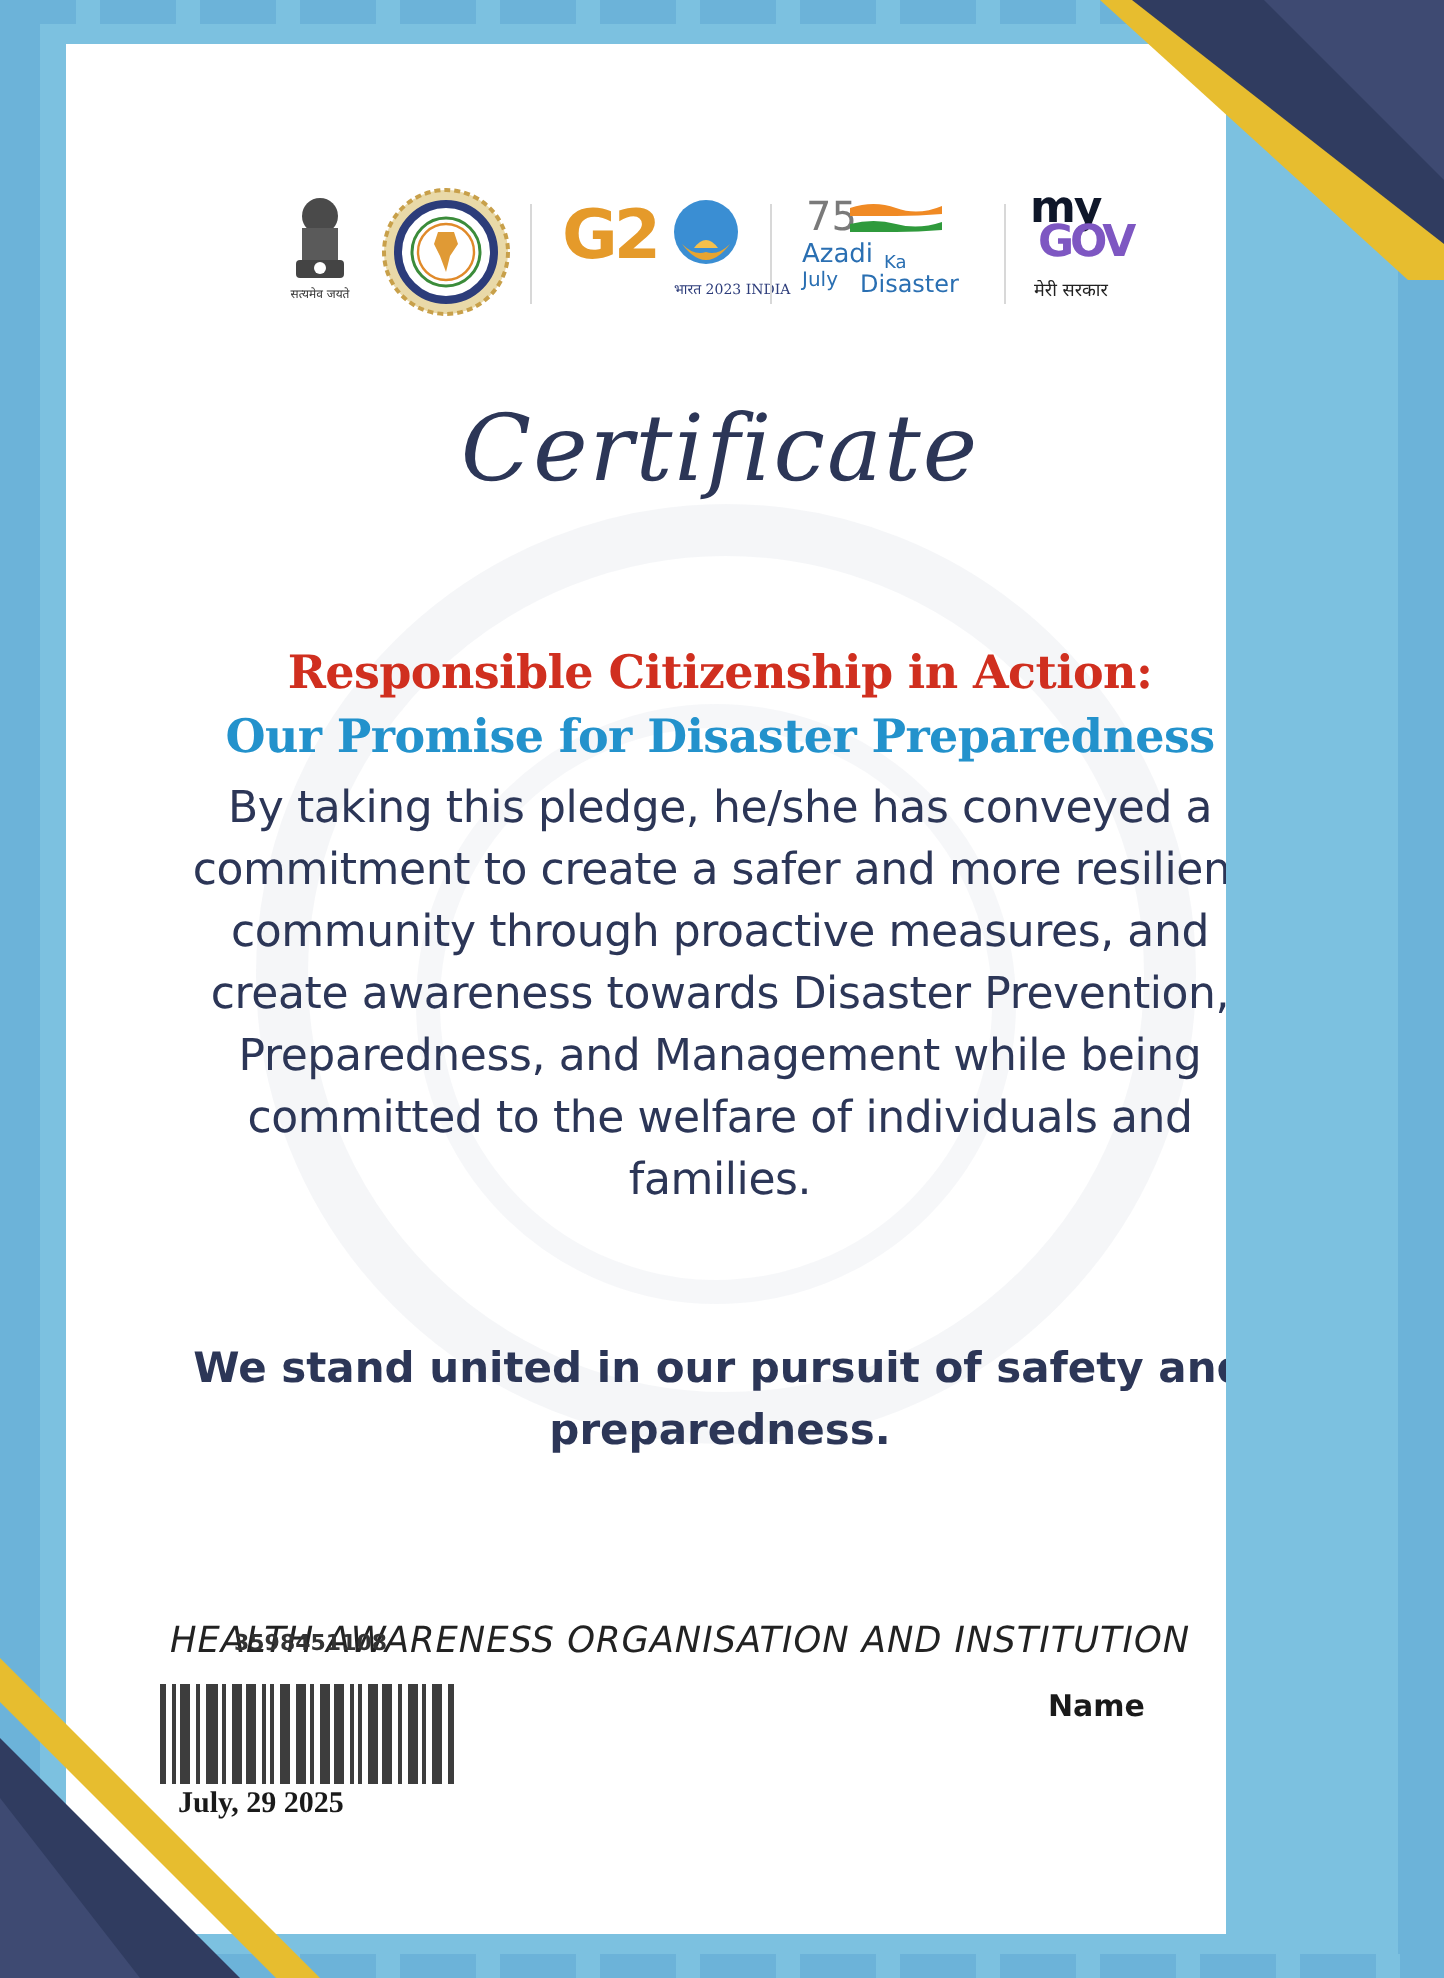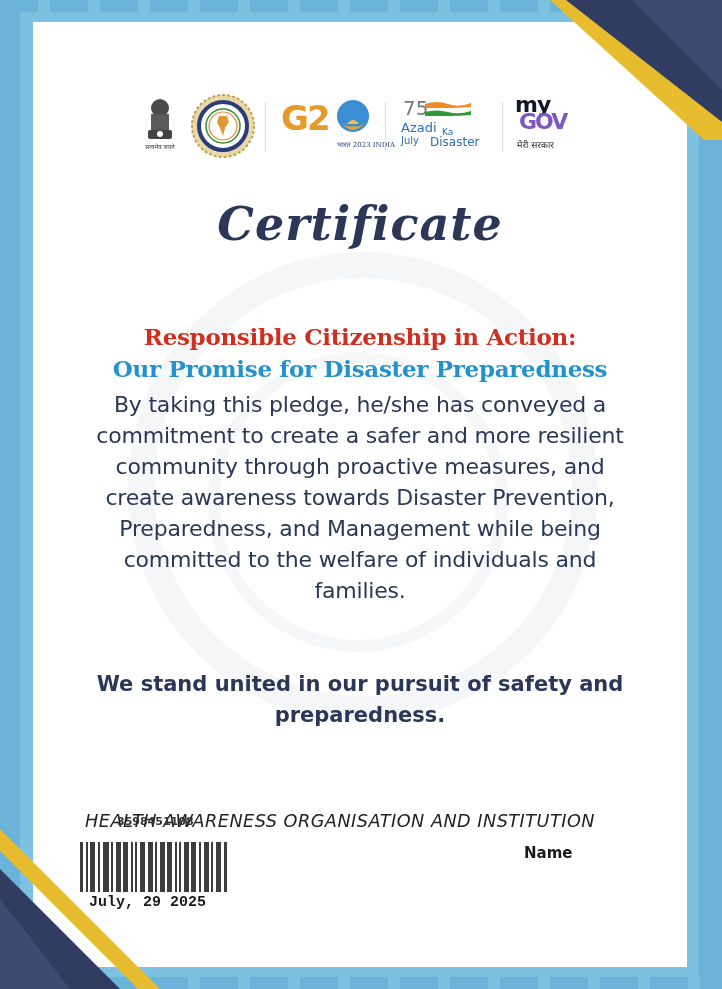--- a/index.html
+++ b/index.html
@@ -5,57 +5,57 @@
   html, body { margin: 0; padding: 0; }
   body { width: 722px; height: 989px; position: relative; overflow: hidden; background: #6cb3d9; font-family: "Liberation Sans", sans-serif; }
 
   
   .frame-outer { position: absolute; inset: 0; background: #6cb3d9; }
   .frame-stripe-top { position: absolute; left: 0; right: 0; top: 0; height: 12px;
     background: repeating-linear-gradient(90deg, #6cb3d9 0 38px, #7cc1e0 38px 50px); }
   .frame-stripe-bottom { position: absolute; left: 0; right: 0; bottom: 0; height: 12px;
     background: repeating-linear-gradient(90deg, #6cb3d9 0 38px, #7cc1e0 38px 50px); }
   .frame-inner { position: absolute; left: 20px; top: 12px; right: 23px; bottom: 12px; background: #7cc1e0; }
-  .paper { position: absolute; left: 33px; top: 22px; width: 654px; height: 945px; background: #ffffff; overflow: hidden; }
+  .paper { position: absolute; left: 33px; top: 22px; width: 580px; height: 945px; background: #ffffff; overflow: hidden; }
 
   
   .corner-tr { position: absolute; right: 0; top: 0; width: 200px; height: 140px; overflow: hidden; }
   .corner-bl { position: absolute; left: 0; bottom: 0; width: 200px; height: 160px; overflow: hidden; }
 
   
   .watermark { position: absolute; left: 95px; top: 230px; width: 470px; height: 470px; border-radius: 50%;
     border: 26px solid rgba(225,228,235,0.35); box-sizing: border-box; }
   .watermark-inner { position: absolute; left: 175px; top: 330px; width: 300px; height: 300px; border-radius: 50%;
     border: 12px solid rgba(225,228,235,0.30); box-sizing: border-box; }
 
   
   .logos { position: absolute; top: 74px; left: 0; width: 654px; height: 64px; }
   .logo { position: absolute; top: 0; }
   .divider { position: absolute; top: 6px; width: 1px; height: 50px; background: #d8d8d8; }
 
   .title { position: absolute; top: 175px; left: 0; width: 654px; text-align: center;
-    font-family: "DejaVu Serif", serif; font-weight: bold; font-size: 46px; color: #2c3657; letter-spacing: 1px; font-style: italic; }
+    font-family: "DejaVu Serif", serif; font-weight: normal; font-size: 46px; color: #2c3657; letter-spacing: 1px; font-style: italic; }
 
   .subtitle { position: absolute; top: 264px; left: 0; width: 654px; text-align: center;
     font-family: "DejaVu Serif", serif; font-weight: bold; font-size: 23px; line-height: 32px; letter-spacing: -0.3px; margin-top: 35px; }
   .subtitle .l1 { color: #d02f1f; display: block; }
   .subtitle .l2 { color: #2392cc; display: block; }
 
   .body-text { position: absolute; top: 367px; left: 58px; width: 538px; text-align: center;
     font-family: "DejaVu Sans", sans-serif; font-size: 22px; line-height: 31px; color: #2c3657; letter-spacing: -0.2px; }
 
   .motto { position: absolute; top: 647px; left: 40px; width: 574px; text-align: center;
     font-family: "DejaVu Sans", sans-serif; font-weight: bold; font-size: 21px; line-height: 31px; color: #2c3657; }
 
   .org { position: absolute; top: 788px; left: 52px; font-family: "DejaVu Sans", sans-serif; font-size: 18px;
     color: #222; letter-spacing: 0.5px; transform: scaleX(0.98); transform-origin: left; font-style: italic; }
   .cert-id { position: absolute; top: 793px; left: 84px; font-family: "DejaVu Sans", sans-serif; font-weight: bold; font-size: 11px; color: #333; }
   .barcode { position: absolute; top: 820px; left: 47px; width: 180px; height: 50px; display: flex; gap: 0; }
   .barcode span { display: inline-block; height: 50px; background: #3d3d3d; }
-  .date { position: absolute; top: 872px; left: 56px; font-family: Liberation Mono, monospace; font-weight: bold; font-size: 15px; color: #1a1a1a; }
+  .date { position: absolute; top: 872px; left: 56px; font-family: Liberation Serif, serif; font-weight: bold; font-size: 15px; color: #1a1a1a; }
   .name-label { position: absolute; top: 822px; left: 491px; font-family: "DejaVu Sans", sans-serif; font-weight: bold; font-size: 15px; color: #1a1a1a; }
 </style>
 </head>
 <body>
 
 <div class="frame-outer"></div>
 <div class="frame-stripe-top"></div>
 <div class="frame-stripe-bottom"></div>
 <div class="frame-inner"></div>
 

